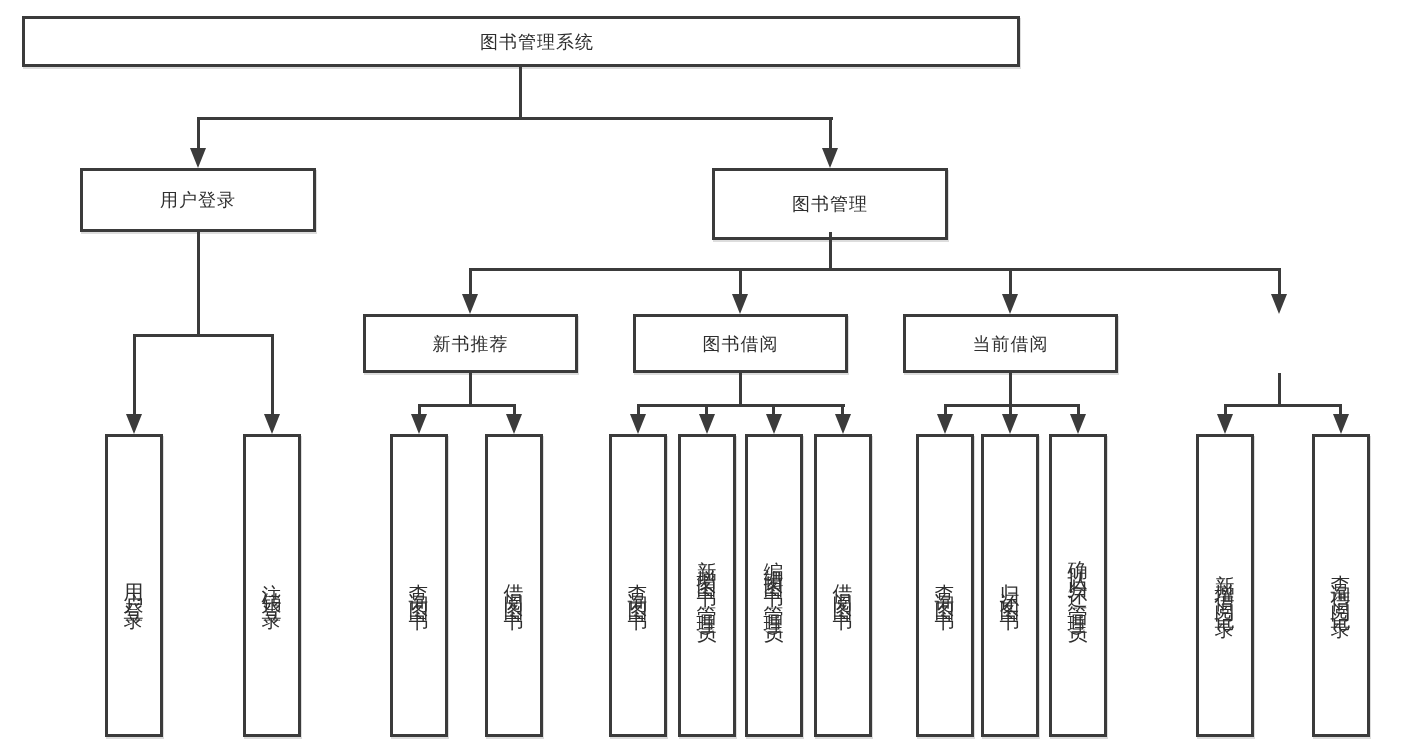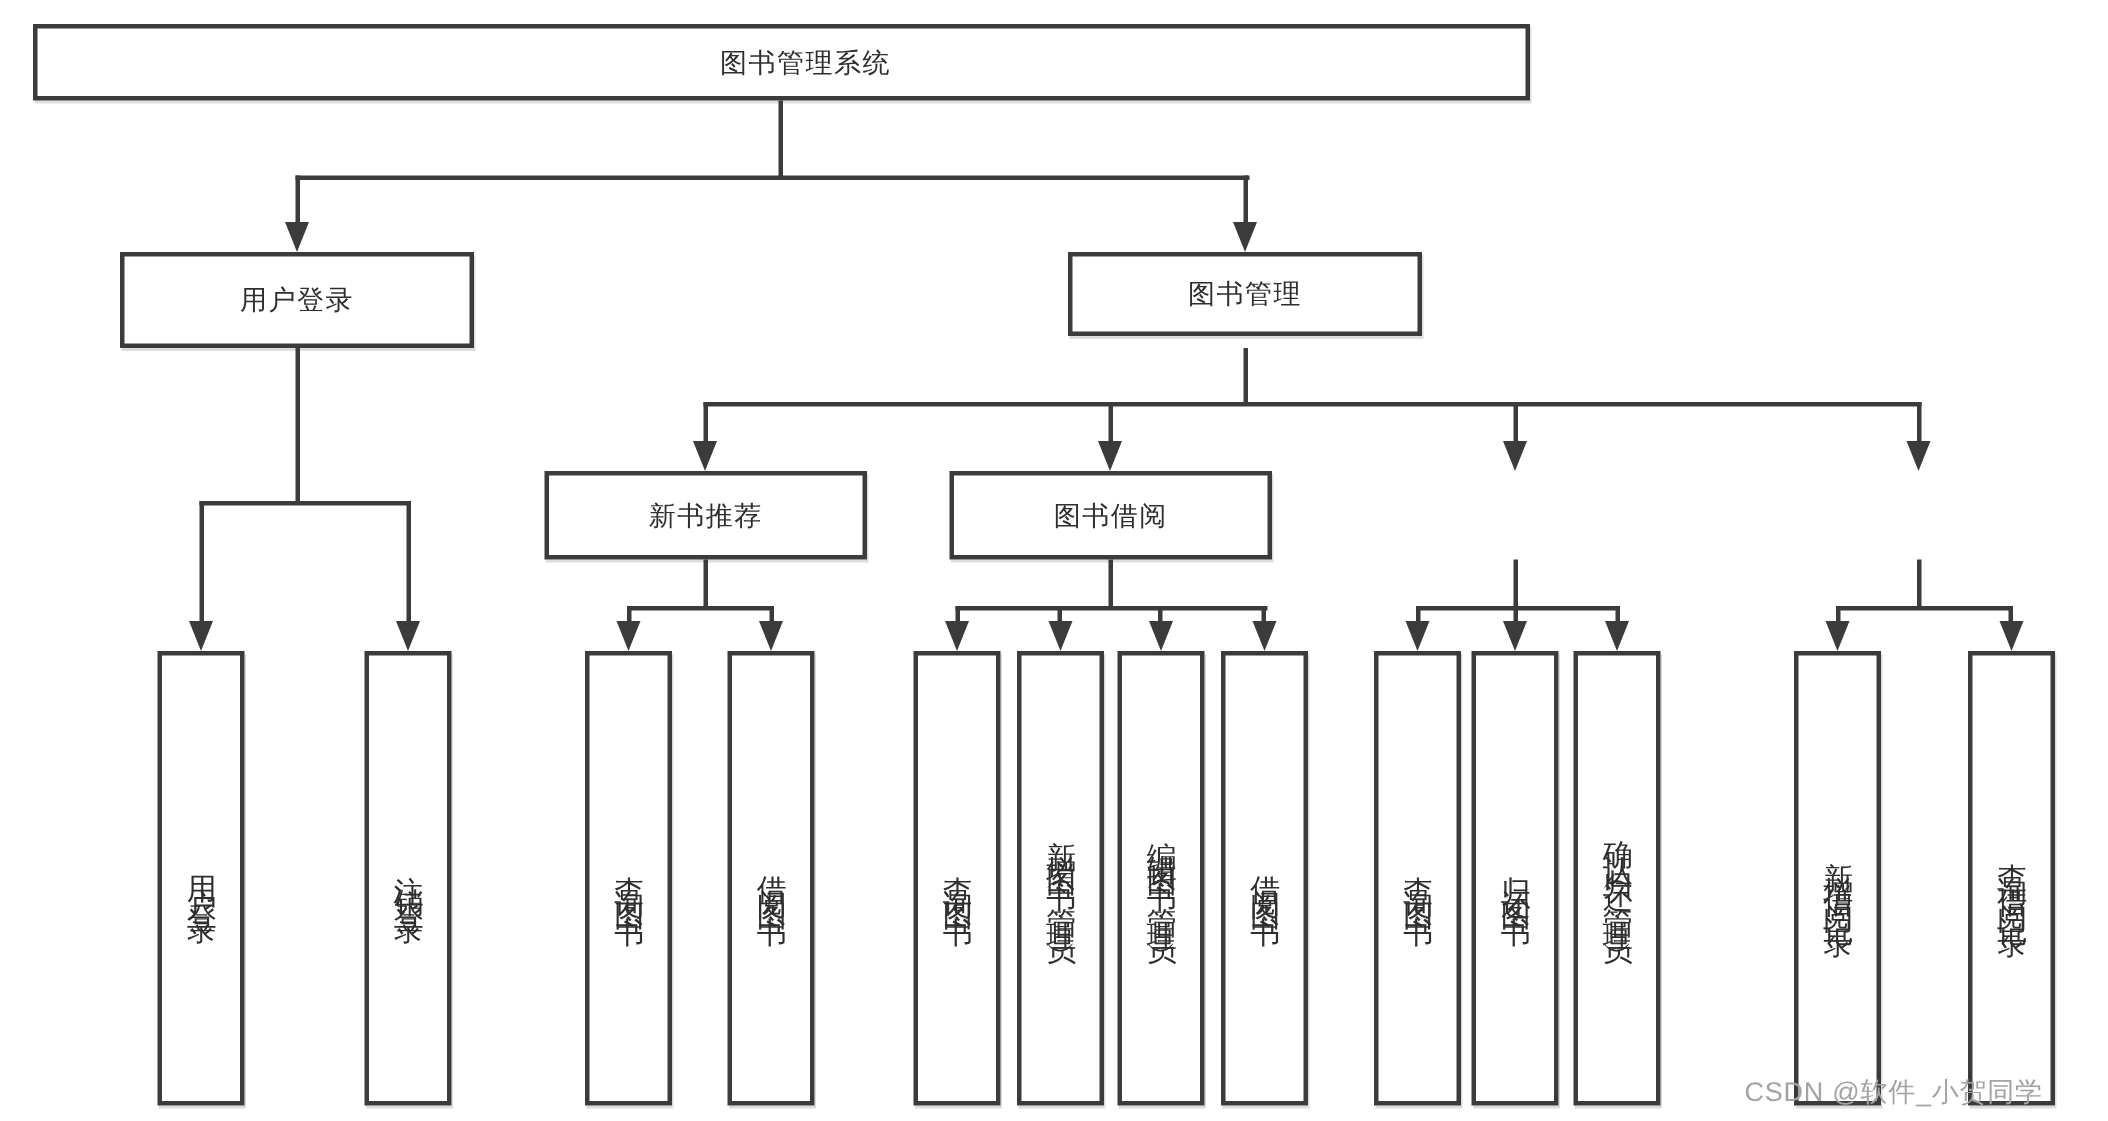--- a/index.html
+++ b/index.html
@@ -77,21 +77,21 @@
     <div class="hline" style="left:197px; top:117px; width:636px; height:3px;"></div>
     <div class="vline" style="left:197px; top:117px; width:3px; height:32px;"></div>
     <div class="vline" style="left:829px; top:117px; width:3px; height:32px;"></div>
     <div class="arrow" style="left:190px; top:148px;"></div>
     <div class="arrow" style="left:822px; top:148px;"></div>
   </div>
 
   <div class="node" style="left:80px; top:168px; width:236px; height:64px;">
     <span class="lbl">用户登录</span>
   </div>
-  <div class="node" style="left:712px; top:168px; width:236px; height:56px;">
+  <div class="node" style="left:712px; top:168px; width:236px; height:72px;">
     <span class="lbl">图书管理</span>
   </div>
 
   <div>
     <div class="vline" style="left:197px; top:232px; width:3px; height:103px;"></div>
     <div class="hline" style="left:133px; top:334px; width:141px; height:3px;"></div>
     <div class="vline" style="left:133px; top:334px; width:3px; height:81px;"></div>
     <div class="vline" style="left:271px; top:334px; width:3px; height:81px;"></div>
     <div class="arrow" style="left:126px; top:414px;"></div>
     <div class="arrow" style="left:264px; top:414px;"></div>
@@ -109,20 +109,23 @@
     <div class="arrow" style="left:1002px; top:294px;"></div>
     <div class="arrow" style="left:1271px; top:294px;"></div>
   </div>
 
   <div class="node" style="left:633px; top:314px; width:215px; height:59px;">
     <span class="lbl">图书借阅</span>
   </div>
   <div class="node" style="left:363px; top:314px; width:215px; height:59px;">
     <span class="lbl">新书推荐</span>
   </div>
+  <div class="node" style="left:903px; top:314px; width:215px; height:59px;">
+    <span class="lbl">当前借阅</span>
+  </div>
 
   <div>
     <div class="vline" style="left:469px; top:373px; width:3px; height:32px;"></div>
     <div class="hline" style="left:418px; top:404px; width:98px; height:3px;"></div>
     <div class="vline" style="left:418px; top:404px; width:3px; height:11px;"></div>
     <div class="vline" style="left:513px; top:404px; width:3px; height:11px;"></div>
     <div class="arrow" style="left:411px; top:414px;"></div>
     <div class="arrow" style="left:506px; top:414px;"></div>
   </div>
 
@@ -196,15 +199,14 @@
     <span class="lbl-v">确认归还（管理员）</span>
   </div>
 
   <div class="node leaf" style="left:1196px; top:434px; width:58px; height:303px;">
     <span class="lbl-v">新增借阅记录</span>
   </div>
   <div class="node leaf" style="left:1312px; top:434px; width:58px; height:303px;">
     <span class="lbl-v">查询借阅记录</span>
   </div>
 
-  <div class="watermark">CSDN @软件_小贺同学</div>
 
 </div>
 
 </body></html>

